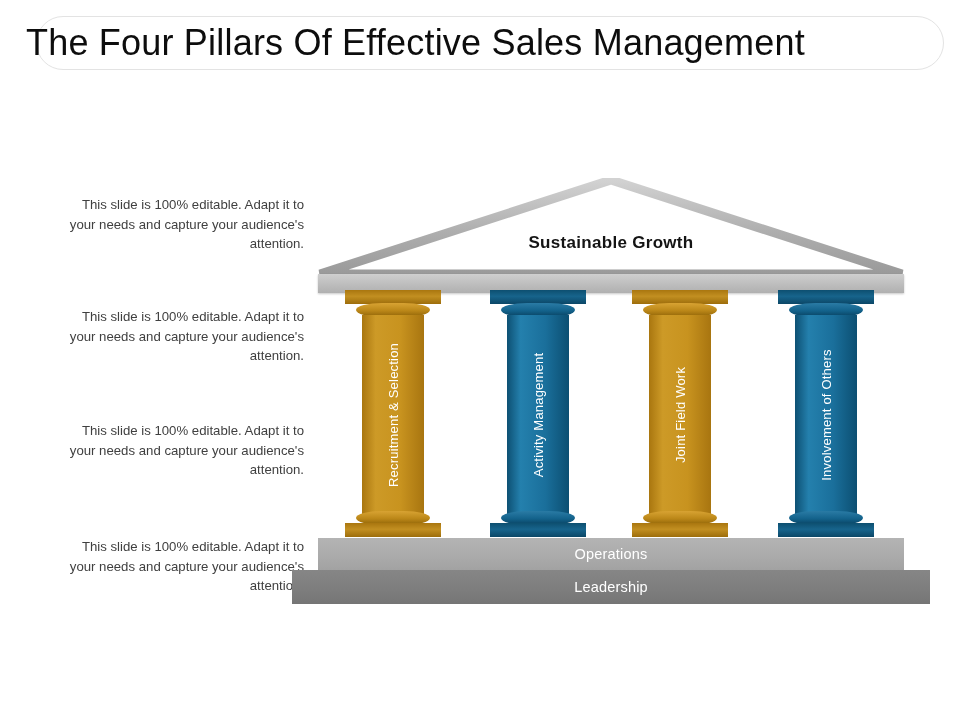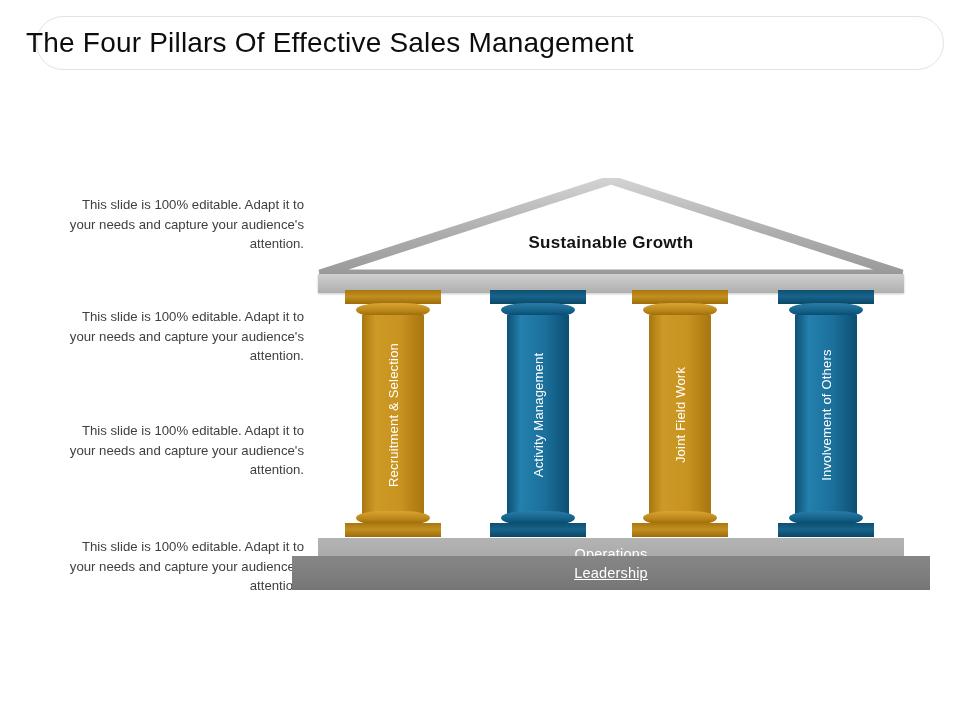--- a/index.html
+++ b/index.html
@@ -27,21 +27,21 @@
     border-radius: 27px;
     background: #ffffff;
     box-sizing: border-box;
   }
   #page-title {
     position: absolute;
     left: 26px;
     top: 20px;
     width: 900px;
     height: 46px;
-    font-size: 28px;
+    font-size: 36px;
     font-weight: normal;
     color: #0d0d0d;
     letter-spacing: 0.2px;
     line-height: 46px;
     white-space: nowrap;
   }
 
   
   .desc-block {
     position: absolute;
@@ -187,32 +187,31 @@
 
   
   .step {
     position: absolute;
     display: flex;
     align-items: center;
     justify-content: center;
     color: #ffffff;
     font-size: 14.5px;
     letter-spacing: 0.2px;
-    text-decoration: underline;
   }
   #step-operations {
     left: 318px;
     top: 538px;
     width: 586px;
     height: 32px;
     background: linear-gradient(to bottom, #b4b4b4 0%, #aaaaaa 60%, #a2a2a2 100%);
   }
   #step-leadership {
     left: 292px;
-    top: 556px;
+    top: 570px;
     width: 638px;
     height: 34px;
     background: linear-gradient(to bottom, #868686 0%, #7d7d7d 60%, #757575 100%);
   }
 </style>
 </head>
 <body>
 
 <div id="title-bar"></div>
 <div id="page-title">The Four Pillars Of Effective Sales Management</div>

